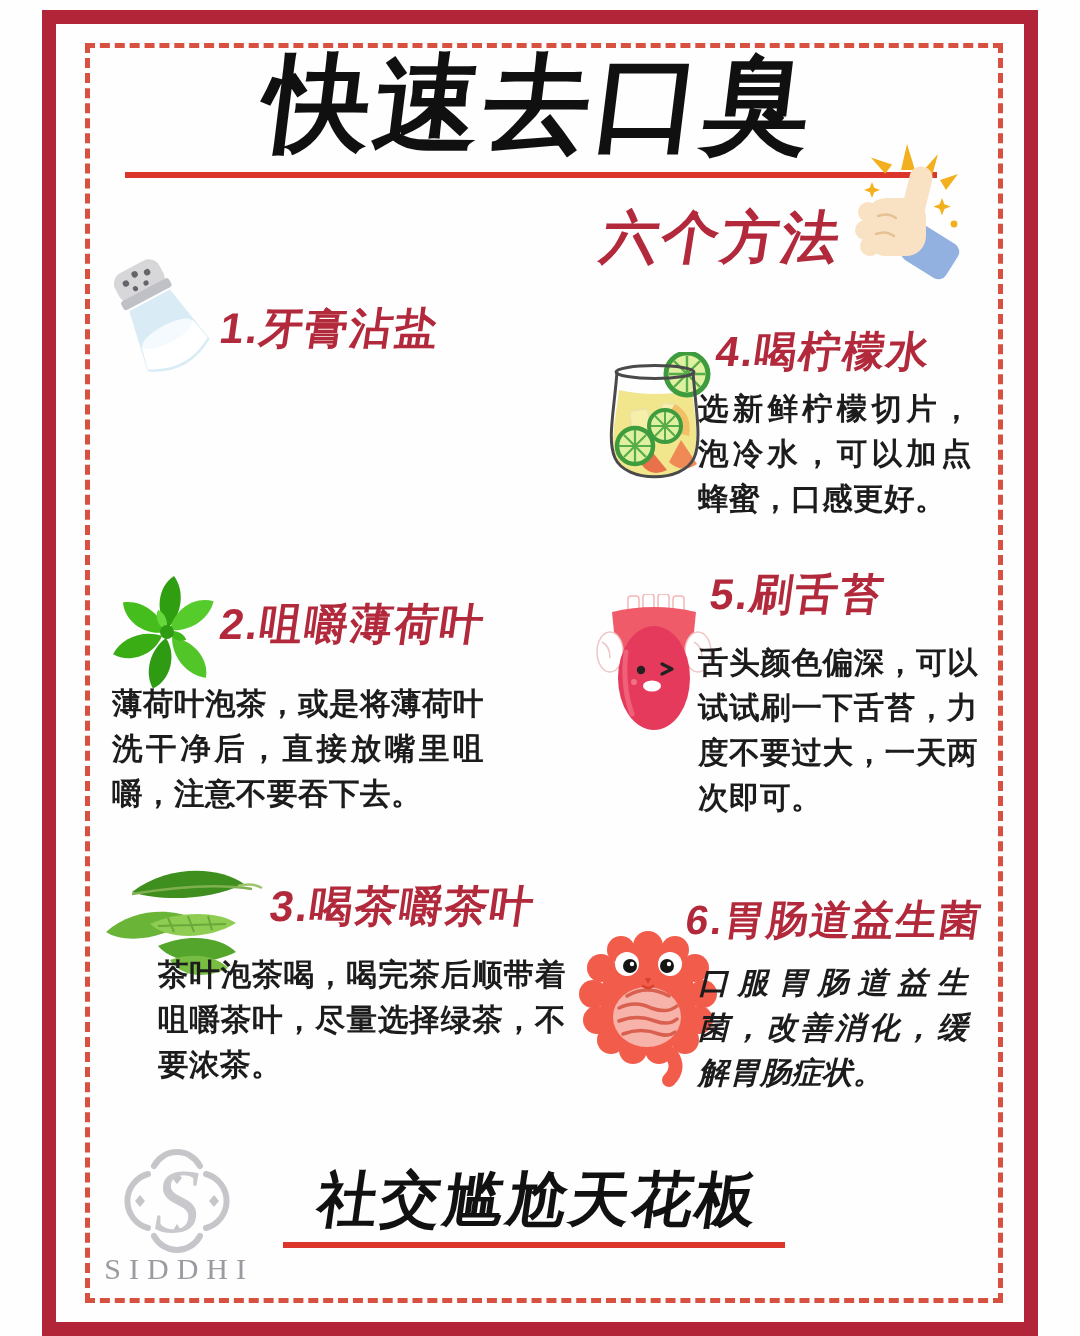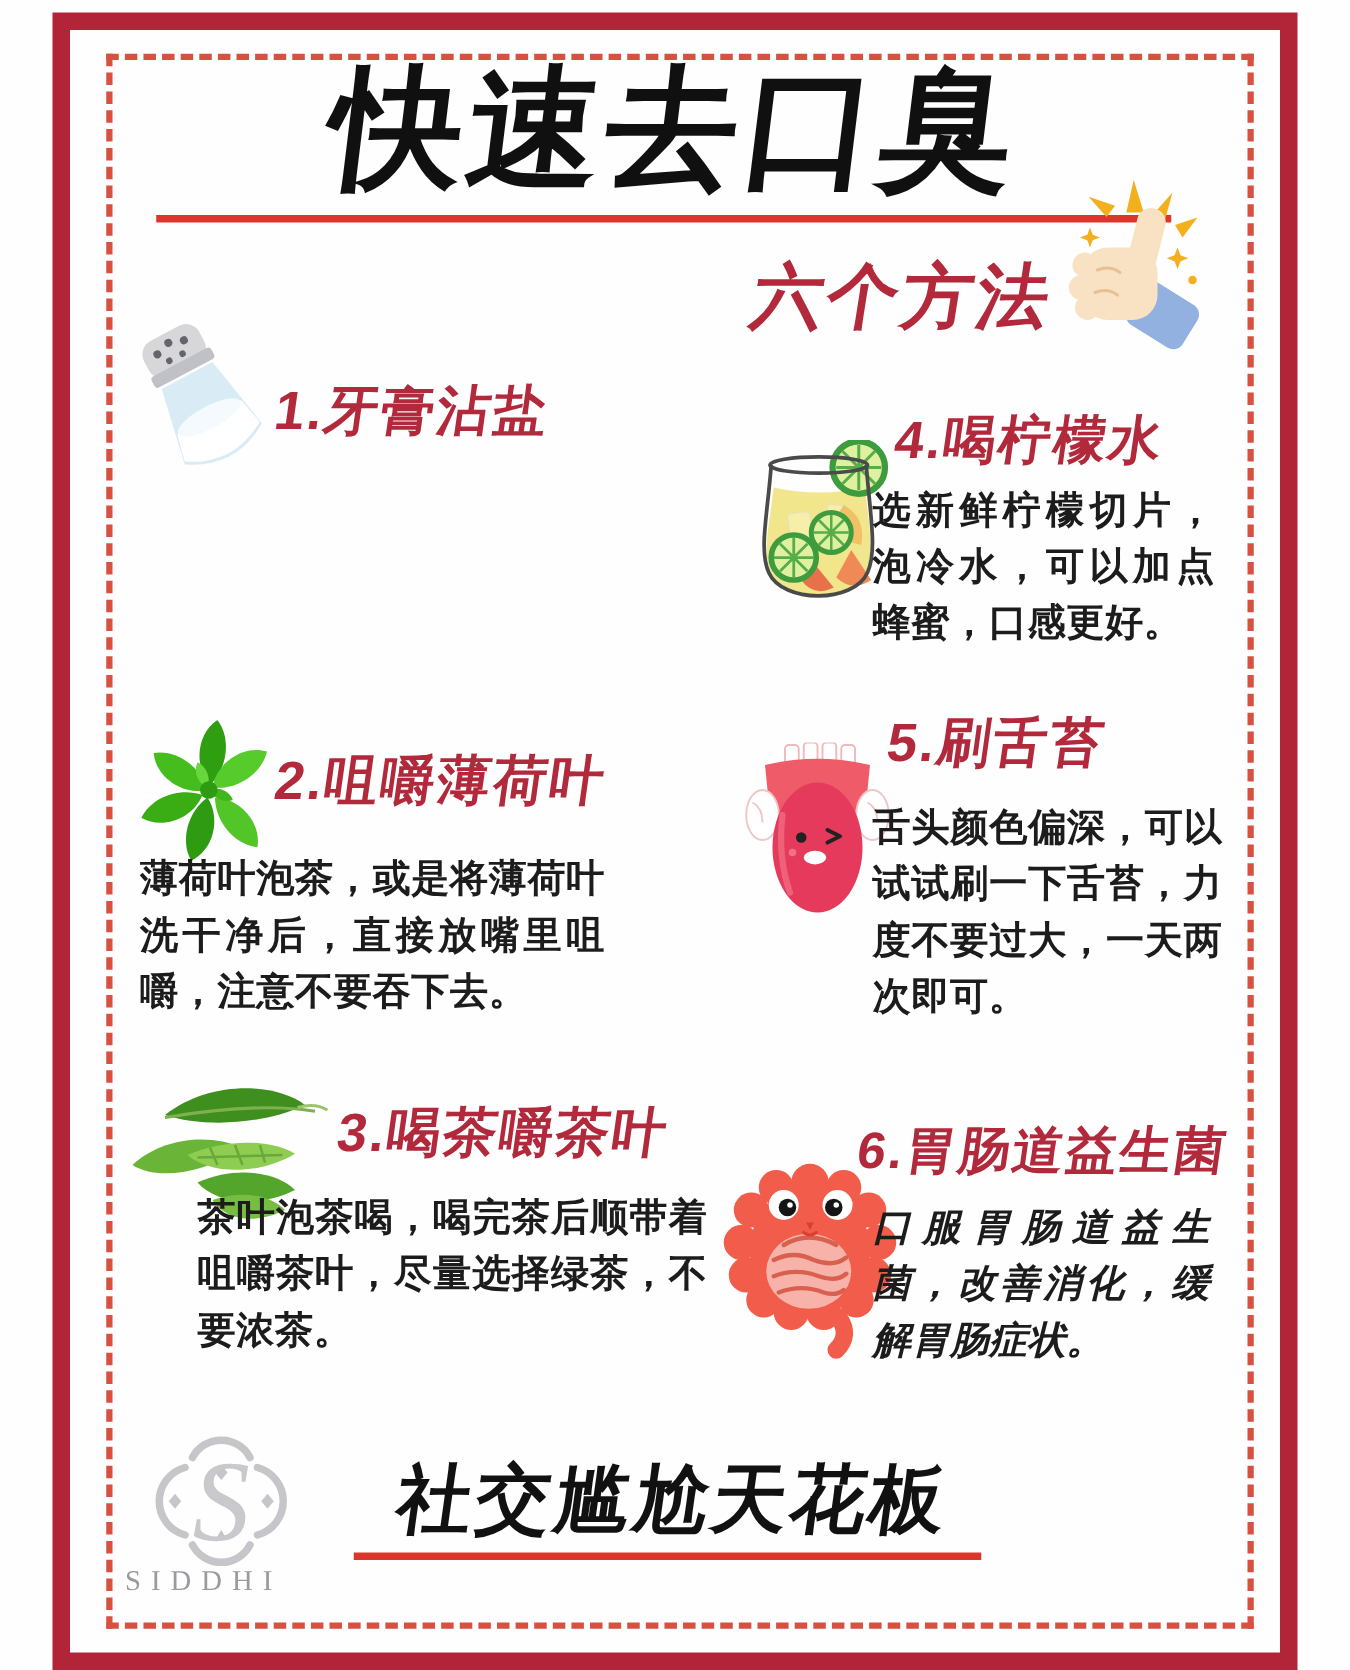--- a/index.html
+++ b/index.html
@@ -45,23 +45,23 @@
     font-size:30.5px;letter-spacing:0.5px;text-align:justify;
   }
   .footer-title{
     left:318px;top:1160px;font-size:60px;font-weight:bold;color:#111;
     transform:skewX(-8deg);letter-spacing:3px;white-space:nowrap;
   }
   .footer-underline{
     left:283px;top:1242px;width:502px;height:6px;background:var(--underline-red);
   }
   .brand{
-    left:100px;top:1252px;width:154px;text-align:left;
+    left:100px;top:1252px;width:154px;text-align:right;
     font-family:"Liberation Serif","DejaVu Serif",serif;
-    font-size:23px;color:var(--brand-gray);letter-spacing:8px;
+    font-size:30px;color:var(--brand-gray);letter-spacing:8px;
   }
   svg{display:block;}
 </style>
 </head>
 <body>
 
 <div class="page">
 
   <div class="frame-solid"></div>
   <div class="frame-dashed"></div>

